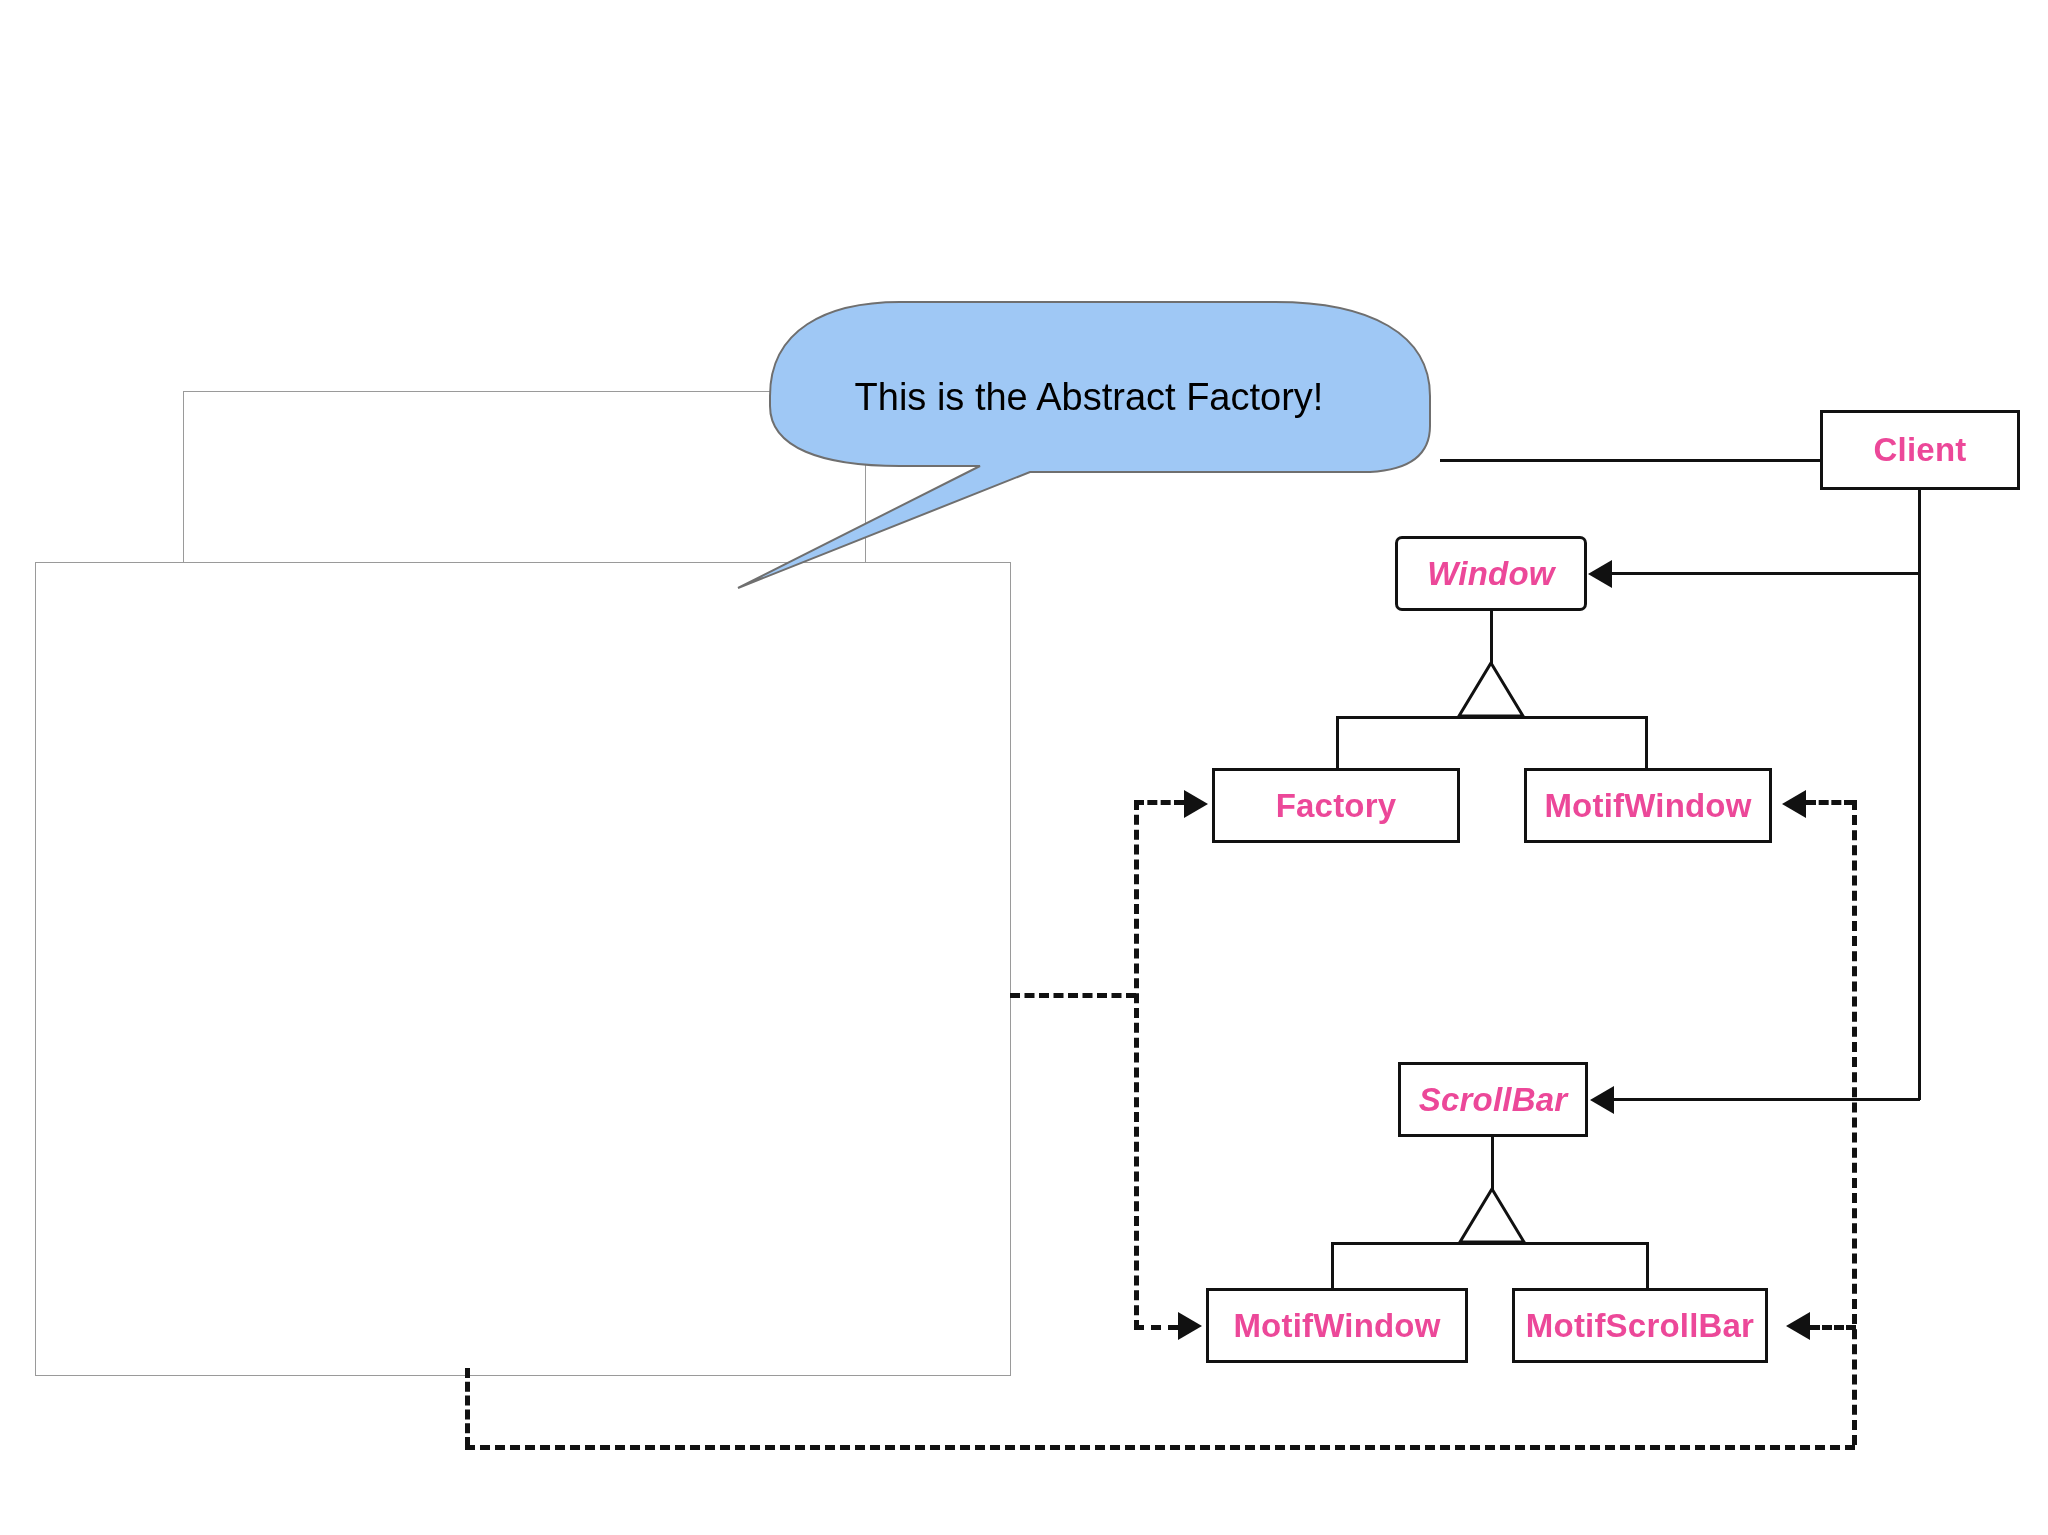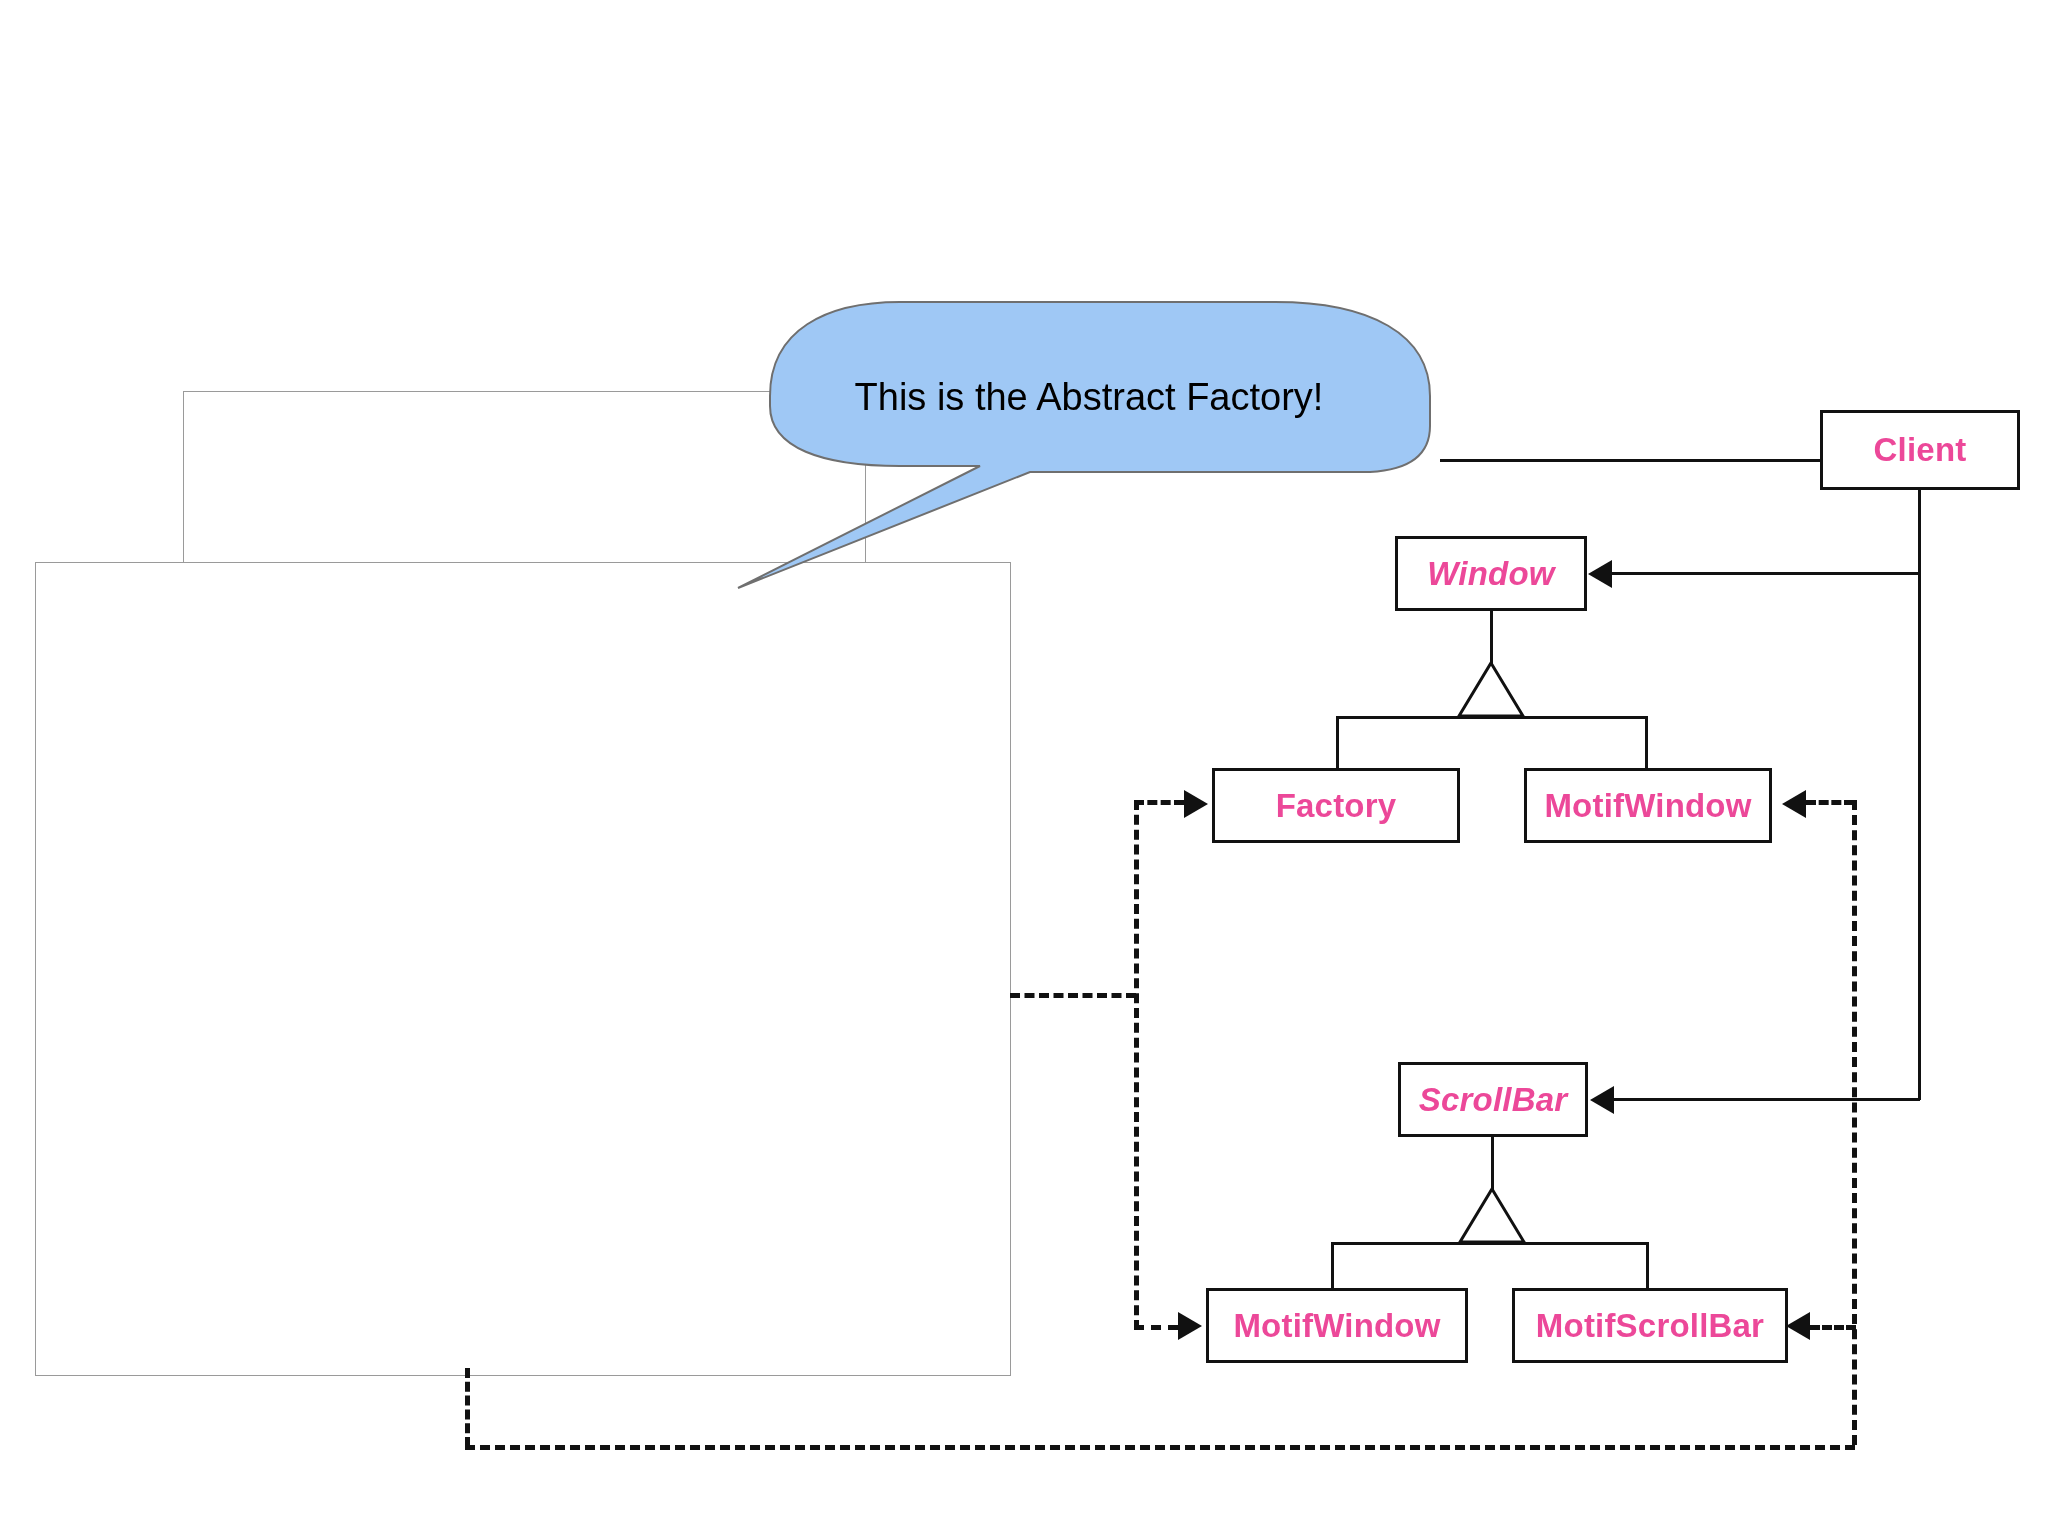--- a/index.html
+++ b/index.html
@@ -49,26 +49,26 @@
     display:flex;align-items:center;justify-content:center;
     font-weight:bold;
     font-size:33px;
     color:#ec4899;
     letter-spacing:0.2px;
     z-index:6;
   }
   .umlbox.abstract{font-style:italic;}
 
   #box-client     {left:1820px;top:410px; width:200px;height:80px;}
-  #box-window     {left:1395px;top:536px; width:192px;height:75px;}
+  #box-window     {left:1395px;top:536px; width:192px;height:75px;border-radius:7px;}
   #box-pmwindow   {left:1212px;top:768px; width:248px;height:75px;}
   #box-motifwindow{left:1524px;top:768px; width:248px;height:75px;}
   #box-scrollbar  {left:1398px;top:1062px;width:190px;height:75px;}
   #box-pmscrollbar{left:1206px;top:1288px;width:262px;height:75px;}
-  #box-motifscroll{left:1512px;top:1288px;width:276px;height:75px;}
+  #box-motifscroll{left:1512px;top:1288px;width:256px;height:75px;}
 
   
   .ln{position:absolute;background:#111111;z-index:3;}
   .ln.h{height:3px;}
   .ln.v{width:3px;}
 
   .dash-h{
     position:absolute;height:0;
     border-top:5px dashed #111111;
     z-index:3;

